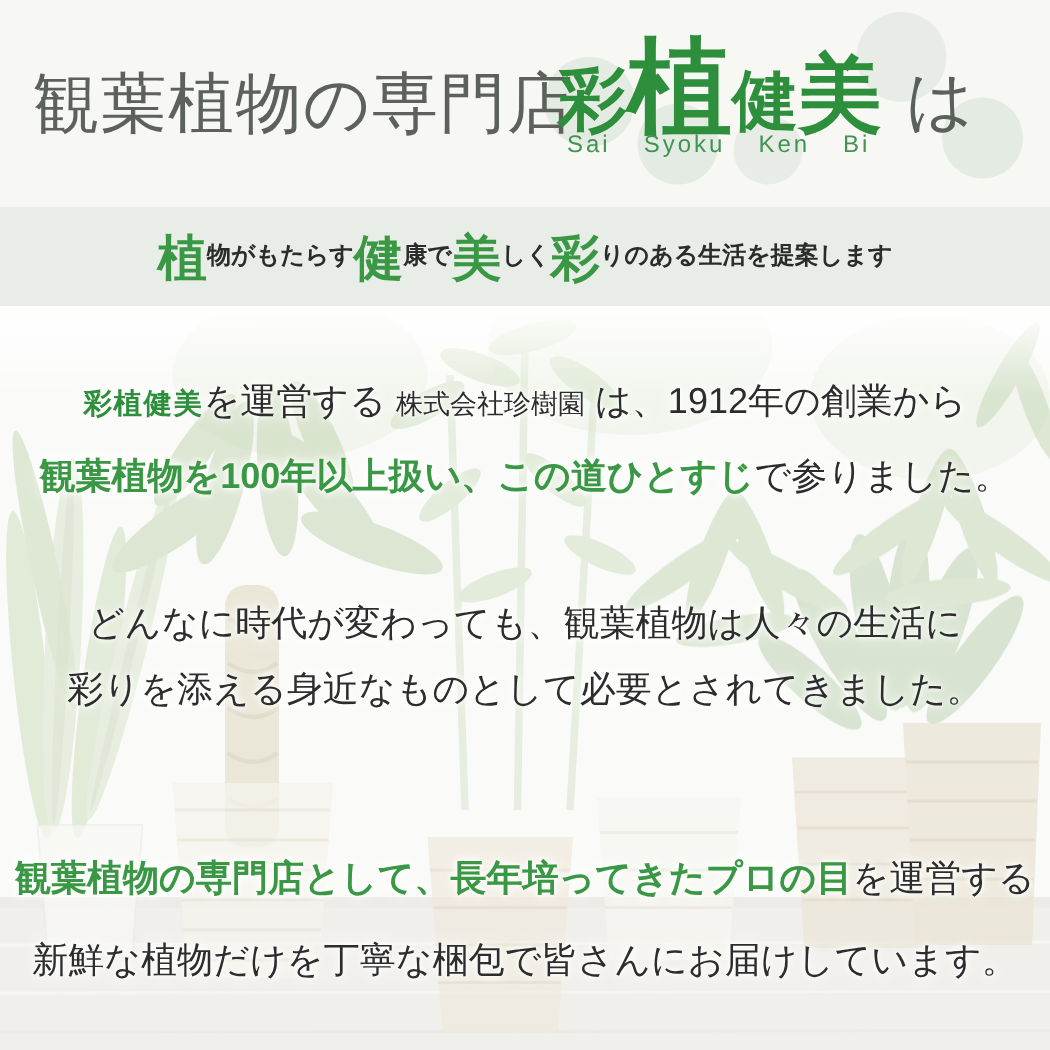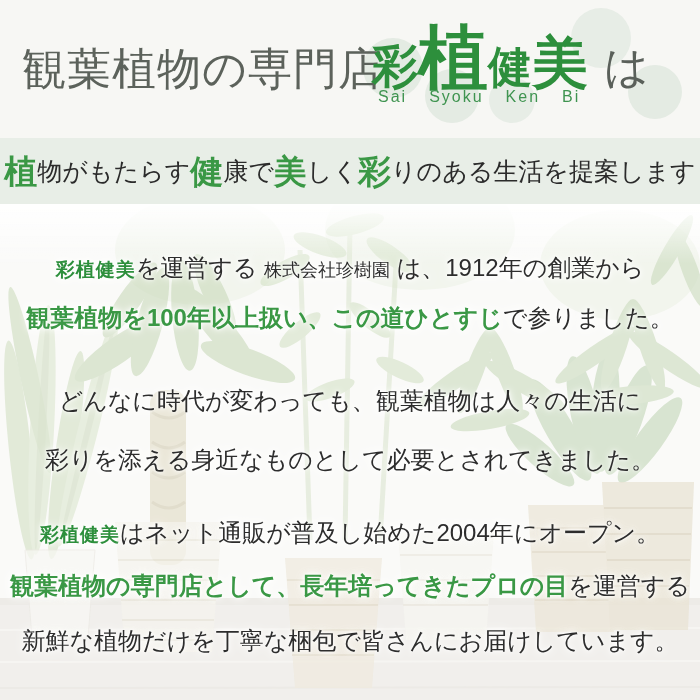--- a/index.html
+++ b/index.html
@@ -37,37 +37,37 @@
     color:#3f9450;font-size:16px;font-weight:500;letter-spacing:2px;
   }
 
   
   .band{
     position:absolute;left:0;top:138px;width:700px;height:66px;z-index:2;
     background:#e8eee7;
     display:flex;align-items:center;justify-content:center;
     white-space:nowrap;
   }
-  .band .d{font-size:25px;font-weight:400;color:#2b2b2b;line-height:1;}
+  .band .d{font-size:16px;font-weight:700;color:#2b2b2b;line-height:1;}
   .band .g{font-size:33px;font-weight:700;color:#3a9845;line-height:1;}
 
   
   .line{
     position:absolute;left:0;width:700px;z-index:2;
     text-align:center;white-space:nowrap;
     font-size:24px;font-weight:500;color:#2d2d2d;line-height:1.3;
     text-shadow:0 0 3px #fff,0 0 6px #fff,0 0 10px rgba(255,255,255,.85);
   }
   .g-bold{color:#3a9845;font-weight:700;}
   .brand-serif{
     font-family:"Liberation Serif","DejaVu Serif",serif;
     color:#2d8f3c;font-size:19px;font-weight:600;letter-spacing:1px;
   }
   .company{font-size:18px;}
-  .p1{top:252px;} .p2{top:302px;} .p3{top:385px;} .p4{top:444px;}
+  .p1{top:252px;} .p2{top:302px;} .p3{top:400px;} .p4{top:444px;}
   .p5{top:517px;} .p6{top:570px;} .p7{top:625px;}
 </style>
 </head>
 <body>
 
 <div id="page">
 
   <svg id="bg-svg" width="700" height="700" viewBox="0 0 700 700">
     <defs>
       <linearGradient id="fadeTop" x1="0" y1="0" x2="0" y2="1">
@@ -246,23 +246,20 @@
   </div>
 
   <div class="line p2">
     <span class="g-bold">観葉植物を100年以上扱い、この道ひとすじ</span><span>で参りました。</span>
   </div>
 
   <div class="line p3">どんなに時代が変わっても、観葉植物は人々の生活に</div>
 
   <div class="line p4">彩りを添える身近なものとして必要とされてきました。</div>
 
-  <div class="line p5">
-    <span class="brand-serif">彩植健美</span><span>はネット通販が普及し始めた2004年にオープン。</span>
-  </div>
 
   <div class="line p6">
     <span class="g-bold">観葉植物の専門店として、長年培ってきたプロの目</span><span>を運営する</span>
   </div>
 
   <div class="line p7">新鮮な植物だけを丁寧な梱包で皆さんにお届けしています。</div>
 
 </div>
 
 </body></html>

